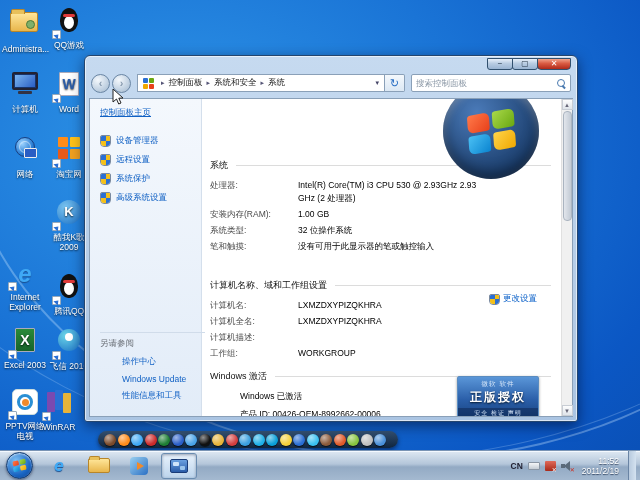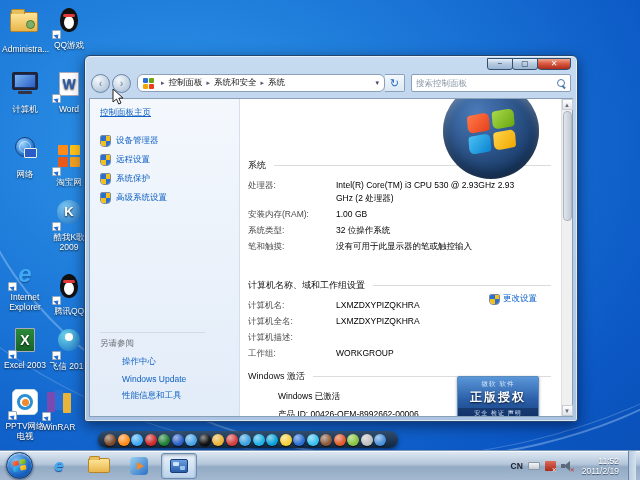--- a/index.html
+++ b/index.html
@@ -53,40 +53,40 @@
   .titlebar{position:relative;height:15px;}
   .winbtns{position:absolute;right:6px;top:2px;display:flex;}
   .wbtn{width:26px;height:12px;border:1px solid #31506e;border-radius:0 0 3px 3px;margin-left:-1px;
     background:linear-gradient(#e8f0fa,#b8cce2 45%,#9ab4d2);display:flex;align-items:center;justify-content:center;
     font-size:8px;line-height:8px;color:#234;}
   .wbtn.close{width:34px;background:linear-gradient(#f2a38a,#d95b43 45%,#b02a1a);color:#fff;font-weight:bold;border-radius:0 0 4px 4px;}
   .navbar{display:flex;align-items:center;height:24px;padding:0 6px;}
   .navcirc{width:19px;height:19px;border-radius:50%;border:1px solid #6a86a4;margin-right:2px;
     background:radial-gradient(circle at 35% 30%,#f4f8fc,#c2d2e2 60%,#a0b6cc);color:#8a9cb0;
     display:flex;align-items:center;justify-content:center;font-size:11px;font-weight:bold;line-height:1;}
-  .crumbbar{flex:0 0 248px;height:18px;background:#fff;border:1px solid #8aa0b8;border-radius:6px;
+  .crumbbar{flex:0 0 248px;height:18px;background:#fff;border:1px solid #8aa0b8;border-radius:0;
     margin-left:4px;display:flex;align-items:center;font-size:8.5px;color:#222;padding:4px 2px;}
   .cp-ic{width:11px;height:11px;margin:0 3px;display:grid;grid-template-columns:5px 5px;grid-gap:1px;}
   .cp-ic i{width:5px;height:5px;display:block;border-radius:1px;}
   .crumb-sep{color:#557;margin:0 4px;font-size:7px;}
   .crumb-dd{margin-left:auto;color:#446;font-size:7px;padding:0 3px;}
   .refreshbtn{width:20px;height:18px;border:1px solid #8aa0b8;border-left:none;border-radius:0 2px 2px 0;
     background:linear-gradient(#f4f8fc,#dce8f4);display:flex;align-items:center;justify-content:center;
     color:#2a6fc4;font-size:11px;}
   .searchbox{flex:1;height:18px;margin-left:6px;background:#fff;border:1px solid #8aa0b8;border-radius:2px;
     display:flex;align-items:center;padding:0 4px;}
   .searchbox input{flex:1;border:none;outline:none;font-size:8.5px;color:#333;padding:0;background:transparent;}
   .searchbox input::placeholder{color:#8a97a5;}
   .mag{width:9px;height:9px;position:relative;margin-left:3px;}
   .mag:before{content:"";position:absolute;left:0;top:0;width:6px;height:6px;border:1.5px solid #4a7ab0;border-radius:50%;}
   .mag:after{content:"";position:absolute;left:6px;top:6px;width:4px;height:1.5px;background:#4a7ab0;transform:rotate(45deg);transform-origin:0 0;}
 
   .winbody{position:absolute;left:4px;right:4px;top:42px;bottom:4px;display:flex;background:#fff;
     border:1px solid #8aa0b8;}
-  .sidebar{width:150px;background:linear-gradient(180deg,#f4f8fd,#e2ecf8);padding:8px 0 6px 10px;position:relative;
+  .sidebar{width:112px;background:linear-gradient(180deg,#f4f8fd,#e2ecf8);padding:8px 0 6px 10px;position:relative;
     font-size:8.5px;border-right:1px solid #d4dfec;}
   .sb-home{color:#1161c4;text-decoration:underline;cursor:pointer;display:inline-block;}
   .sb-list{margin-top:16px;}
   .sb-item{display:flex;align-items:center;margin-bottom:7px;color:#1161c4;cursor:pointer;}
   .shield{width:11px;height:12px;margin-right:5px;flex:0 0 11px;border-radius:2px 2px 4px 4px;overflow:hidden;
     display:grid;grid-template-columns:1fr 1fr;grid-template-rows:1fr 1fr;border:1px solid #7a8aa0;}
   .shield i:nth-child(1){background:#2a6fd4;}.shield i:nth-child(2){background:#f4c01a;}
   .shield i:nth-child(3){background:#f4c01a;}.shield i:nth-child(4){background:#2a6fd4;}
   .seealso{position:absolute;left:10px;bottom:8px;font-size:8.5px;}
   .seealso .hdr{color:#6a6f76;border-top:1px solid #d0dcea;padding-top:5px;margin-bottom:6px;width:105px;}
@@ -231,21 +231,21 @@
   </div>
   <div class="dicon" style="left:46px;top:70px">
     <div class="di-ic">
         <div class="ic-page">
           <span style="color:#2a5ca8">W</span>
         </div>
         <span class="sc"></span>
       </div>
     <div>Word</div>
   </div>
-  <div class="dicon" style="left:46px;top:142px">
+  <div class="dicon" style="left:46px;top:134px">
     <div class="di-ic">
         <div class="ic-sq">
           <i style="background:#ff8c1a"></i>
           <i style="background:#ffc21a"></i>
           <i style="background:#e85a1a"></i>
           <i style="background:#f0a020"></i>
         </div>
         <span class="sc"></span>
       </div>
     <div>淘宝网</div>

